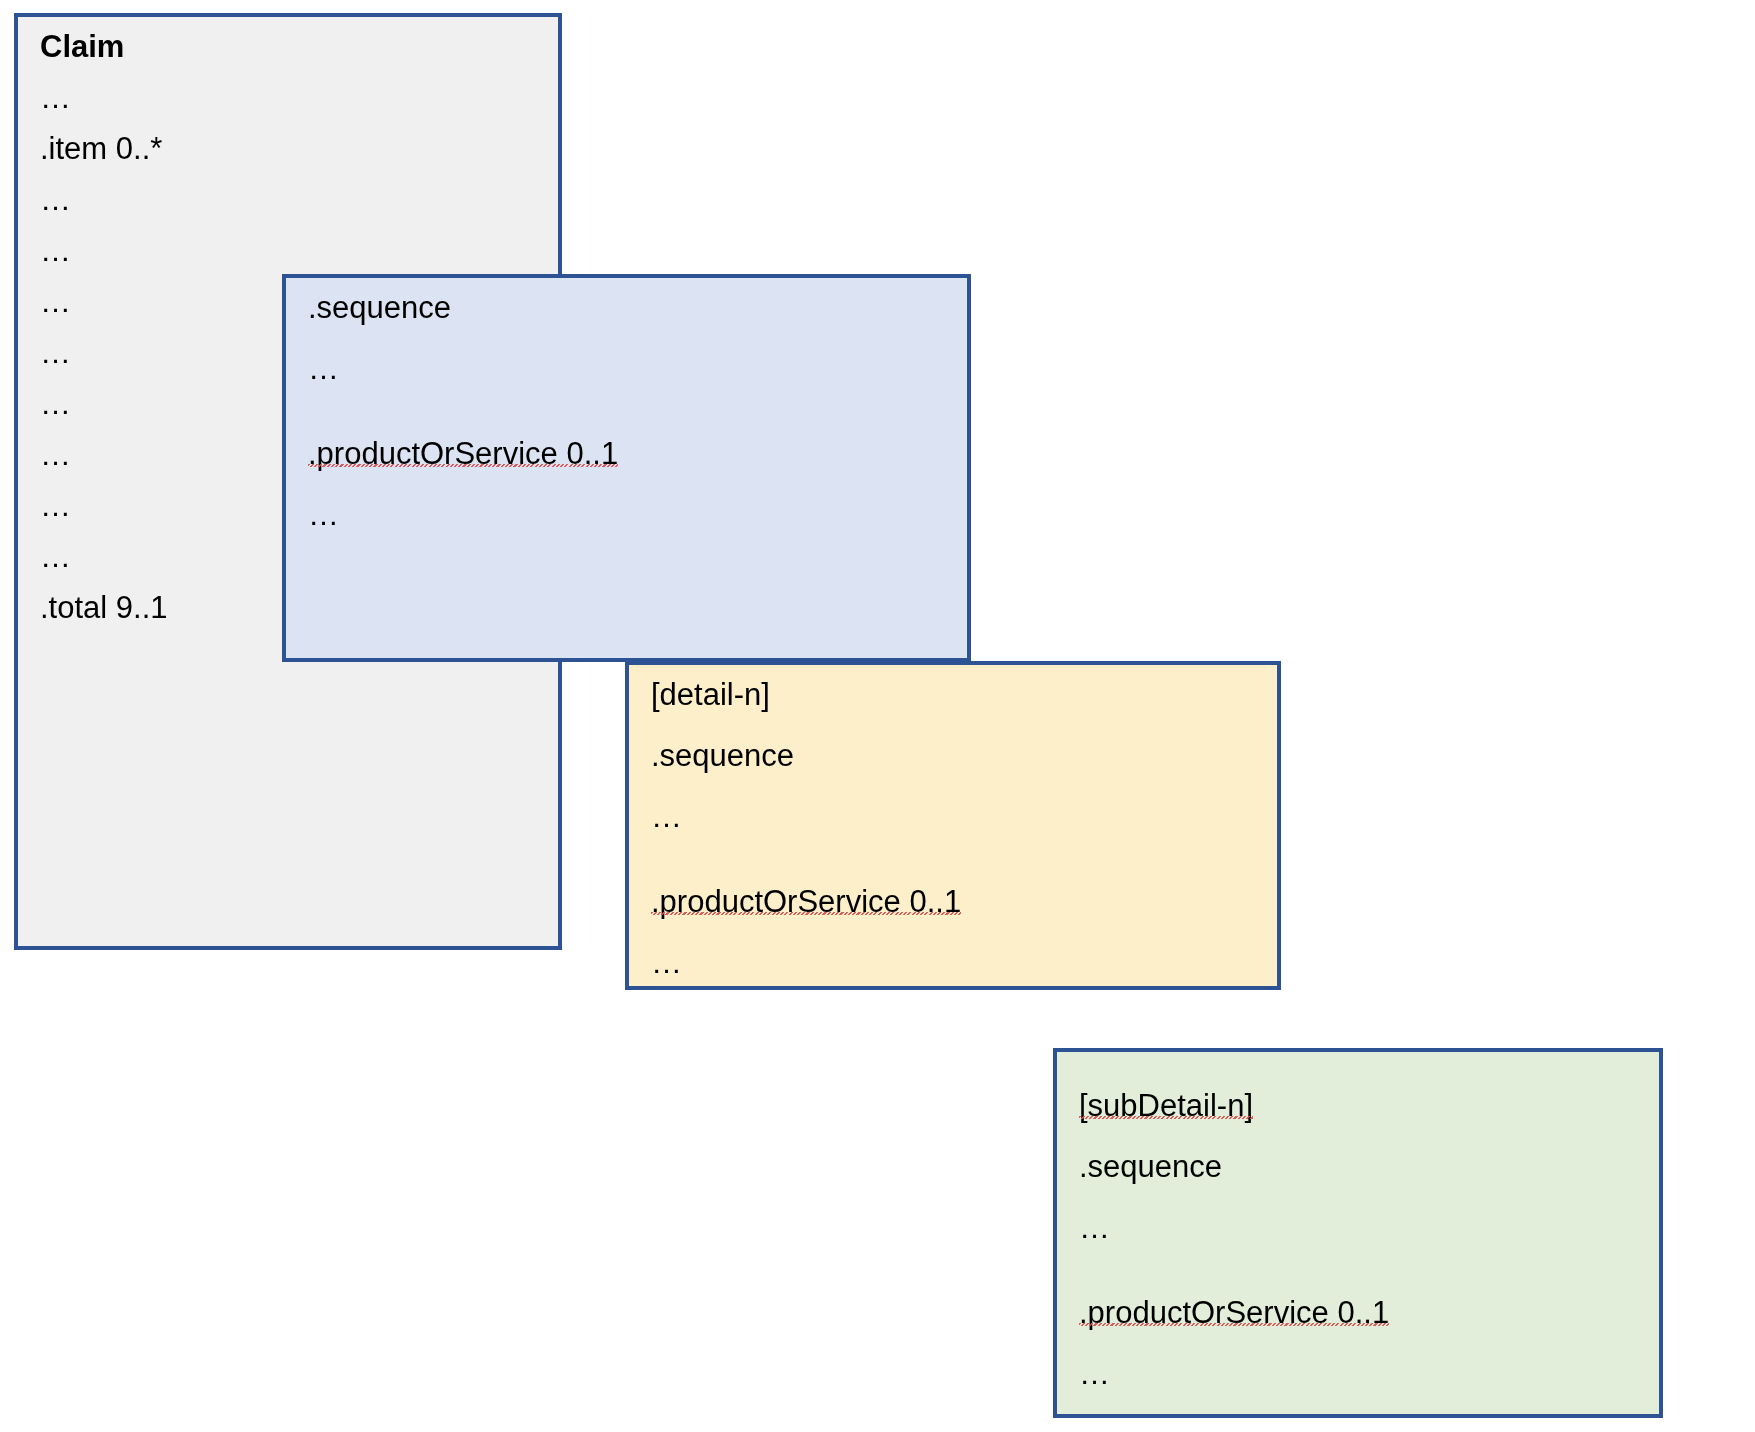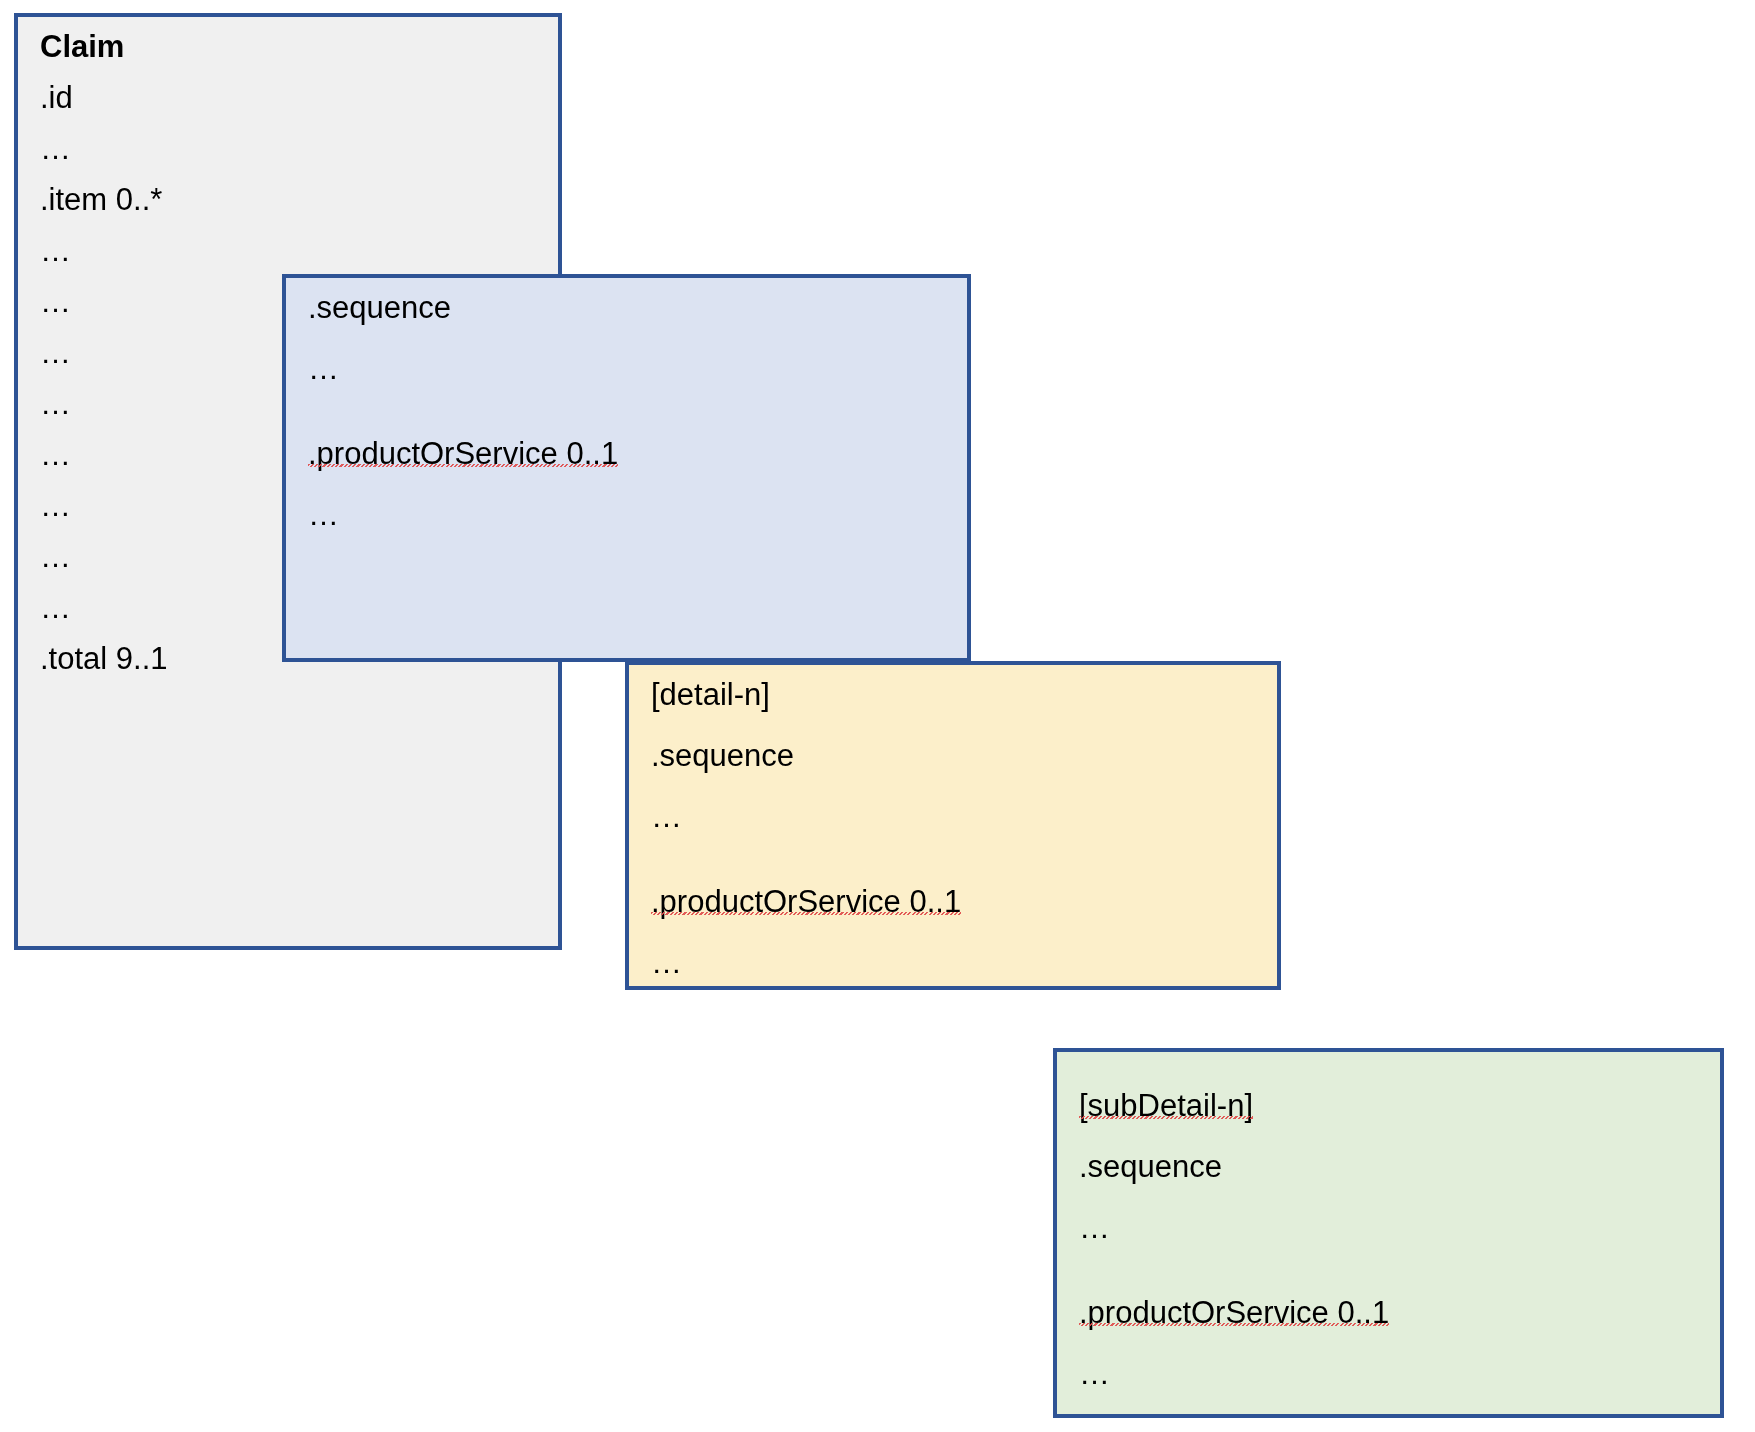--- a/index.html
+++ b/index.html
@@ -73,34 +73,33 @@
   #detail-box {
     left: 625px; top: 661px;
     width: 656px; height: 329px;
     background: #fcefca;
     z-index: 3;
   }
   #detail-box .node-line { margin-bottom: 30px; }
 
   #subdetail-box {
     left: 1053px; top: 1048px;
-    width: 671px; height: 370px;
+    width: 610px; height: 370px;
     background: #e2eeda;
     z-index: 4;
   }
   #subdetail-box .node-line { margin-bottom: 30px; }
 </style>
 </head>
 <body>
 
 <div id="canvas">
 
   <div class="node-box" id="claim-box">
     <span class="node-line title">Claim</span>
-    <span class="node-line">.id</span>
     <span class="node-line">…</span>
     <span class="node-line">.item 0..*</span>
     <span class="node-line">…</span>
     <span class="node-line">…</span>
     <span class="node-line">…</span>
     <span class="node-line">…</span>
     <span class="node-line">…</span>
     <span class="node-line">…</span>
     <span class="node-line">…</span>
     <span class="node-line">…</span>

